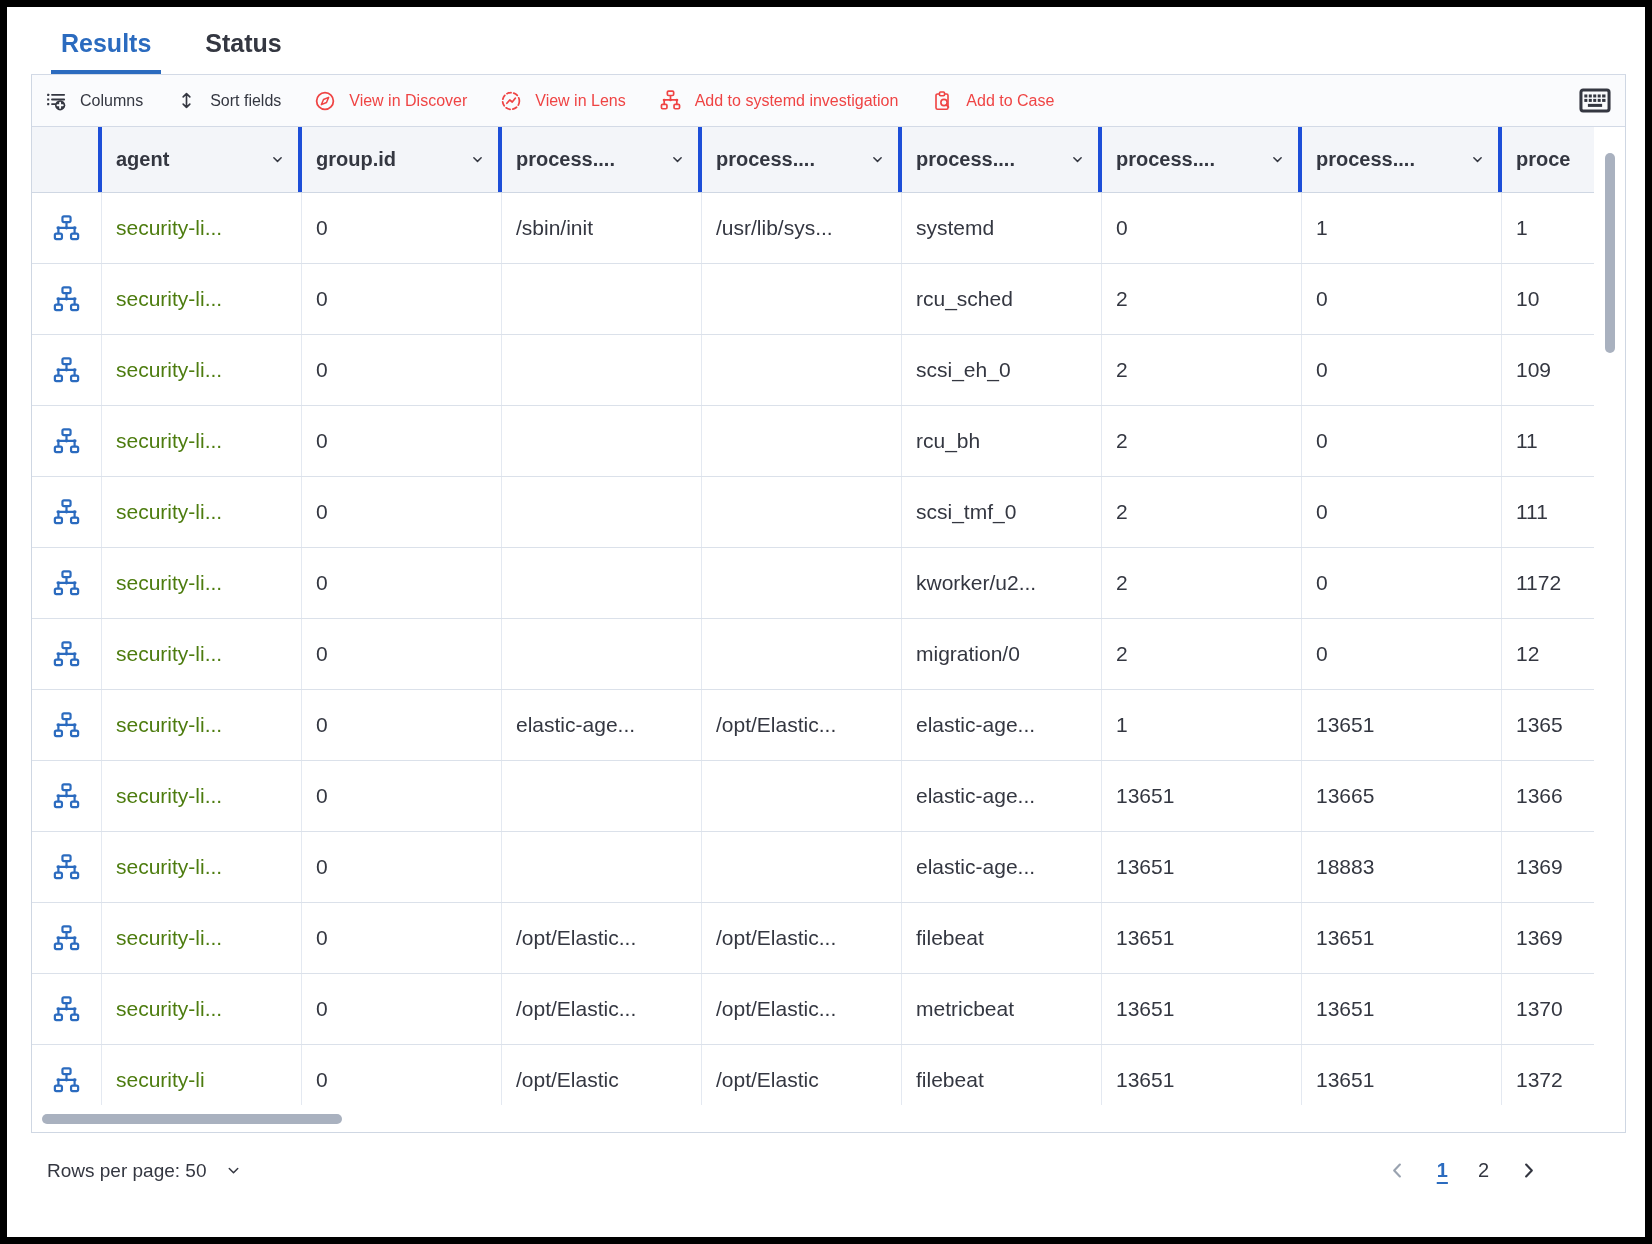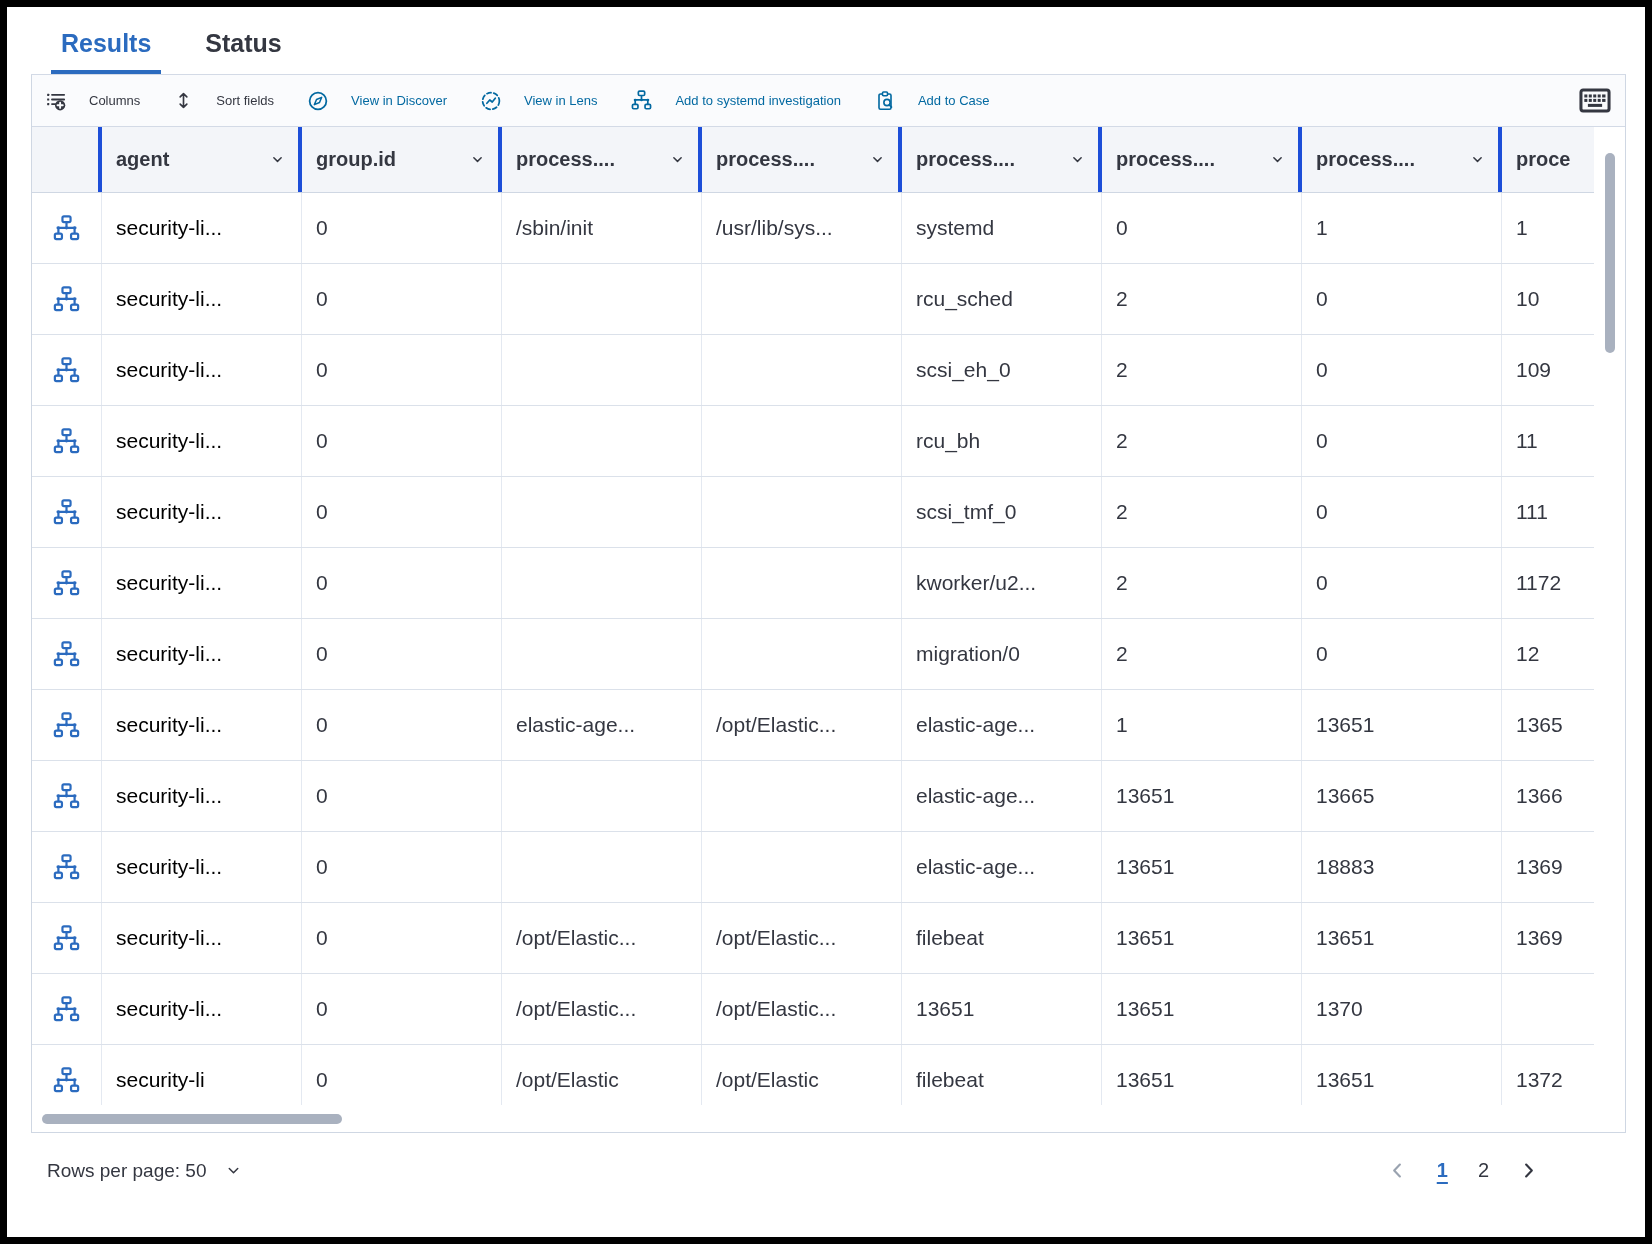--- a/index.html
+++ b/index.html
@@ -38,27 +38,27 @@
     border:1px solid #cfd7e3; border-top:none;
     background:#fff;
   }
   .toolbar {
     height:52px; background:#fafbfd;
     border-bottom:1px solid #d3dae6;
     display:flex; align-items:center; gap:34px;
     padding:0 14px;
   }
   .tb-item {
-    display:inline-flex; align-items:center; gap:23px;
+    display:inline-flex; align-items:center; gap:14px;
     background:none; border:none; cursor:pointer;
-    font-family:inherit; font-size:13px; font-weight:500;
+    font-family:inherit; font-size:16px; font-weight:500;
     padding:0; white-space:nowrap;
   }
   .tb-item.dark { color:#343741; }
-  .tb-item.blue { color:#0369a1; }
+  .tb-item.blue { color:#ef4444; }
   .kbd-btn {
     margin-left:auto; background:none; border:none; cursor:pointer;
     color:#343741; display:flex; align-items:center; padding:0;
   }
 
   
   .grid-area { position:relative; }
   .grid-viewport { height:978px; width:1562px; overflow:hidden; }
   .grid-table { width:1670px; }
   .gh-row, .g-row {
@@ -80,21 +80,21 @@
   .gh-cell .chev { margin-left:auto; flex:none; color:#343741; padding-left:8px; }
   .g-row { height:71px; border-bottom:1px solid #dbe1ea; background:#fff; }
   .g-cell {
     display:flex; align-items:center;
     padding:0 14px;
     border-right:1px solid #e4e9f1;
     font-size:21px; color:#343741;
     overflow:hidden; white-space:nowrap;
   }
   .g-cell.control { justify-content:center; padding:0; color:#2b6bbf; cursor:pointer; }
-  .g-cell.link { color:#000000; cursor:pointer; }
+  .g-cell.link { color:#4d7c0f; cursor:pointer; }
 
   .v-thumb {
     position:absolute; top:26px; right:10px;
     width:10px; height:200px; border-radius:5px;
     background:#a9b1bf;
   }
   .h-scroll { height:27px; display:flex; align-items:center; background:#fff; }
   .h-thumb { margin-left:10px; width:300px; height:10px; border-radius:5px; background:#a9b1bf; }
 
   
@@ -558,20 +558,21 @@
                       <circle cx="12.8" cy="7.6" r="1" fill="currentColor" stroke="none"></circle>
                       <rect x="1.1" y="11" width="4.2" height="3.3" rx="0.9"></rect>
                       <rect x="10.7" y="11" width="4.2" height="3.3" rx="0.9"></rect>
                     </svg>
                   </span>
                 </div>
                 <div class="g-cell link">security-li...</div>
                 <div class="g-cell">0</div>
                 <div class="g-cell">/opt/Elastic...</div>
                 <div class="g-cell">/opt/Elastic...</div>
+                <div class="g-cell">metricbeat</div>
                 <div class="g-cell">13651</div>
                 <div class="g-cell">13651</div>
                 <div class="g-cell">1370</div>
               </div>
               <div class="g-row">
                 <div class="g-cell control">
                   <span>
                     <svg width="27" height="27" viewBox="0 0 16 16" fill="none" stroke="currentColor" stroke-width="1.3" stroke-linejoin="round">
                       <rect x="5.6" y="0.8" width="4.8" height="3.4" rx="0.9"></rect>
                       <path d="M8 4.2v3.1M2.2 7.6h11.6M3.2 7.6v3.2M12.8 7.6v3.2"></path>

